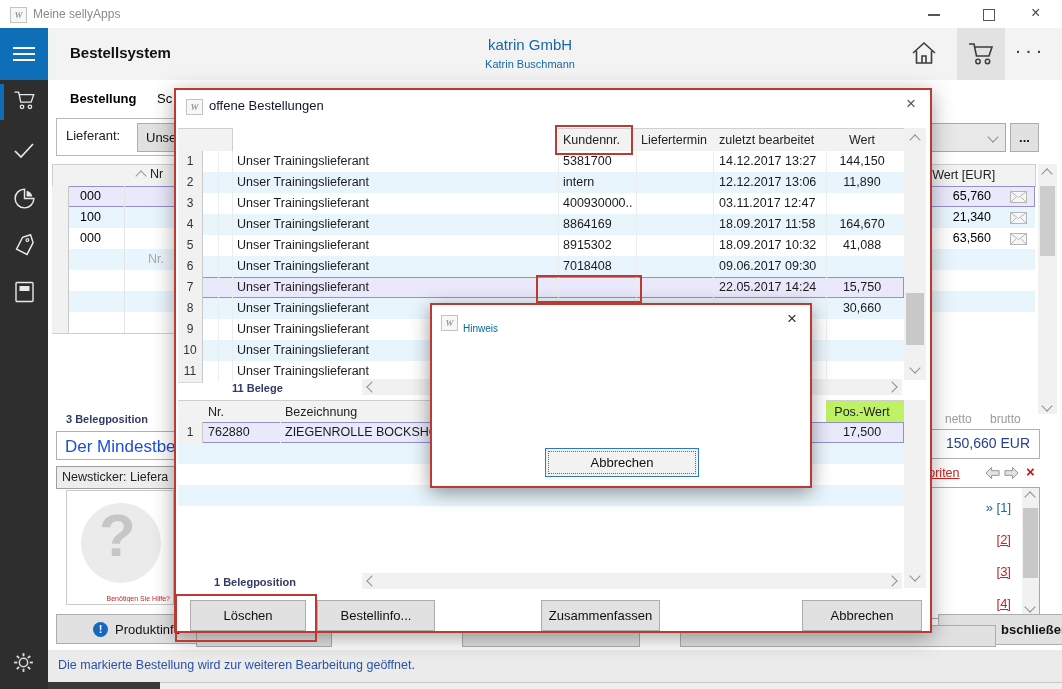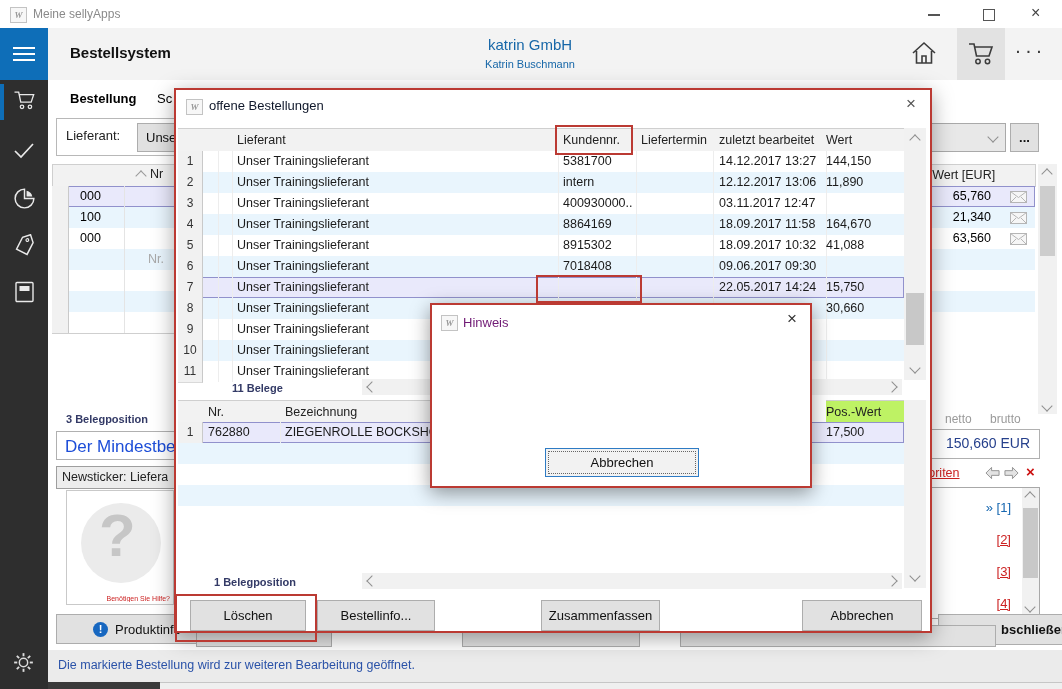--- a/index.html
+++ b/index.html
@@ -32,21 +32,21 @@
   
   .trow{position:absolute;left:2px;width:726px;height:21px;cursor:pointer}
   .c{position:absolute;top:0;height:21px;line-height:21px;font-size:12.5px;color:#1b1b1b;white-space:nowrap;overflow:hidden}
   .c0{left:0;width:24px;background:#f1f1f1;border-right:1px solid #c9c9c9;border-bottom:1px solid #d9d9d9;text-align:center;font-size:12px;color:#333}
   .c1{left:24px;width:16px;border-right:1px solid #ededed}
   .c2{left:40px;width:14px;border-right:1px solid #ededed}
   .cl{left:54px;width:321px;padding-left:5px;border-right:1px solid #ededed}
   .ck{left:380px;width:73px;padding-left:5px;border-right:1px solid #ededed}
   .ct{left:458px;width:77px;border-right:1px solid #ededed}
   .cb{left:536px;width:107px;padding-left:5px;border-right:1px solid #ededed}
-  .cw{left:648px;width:72px;text-align:left;padding-right:6px}
+  .cw{left:648px;width:72px;text-align:center;padding-right:6px}
   .pnr{left:24px;width:72px;padding-left:6px;border-right:1px solid #ededed}
   .pbz{left:102px;width:455px;padding-left:5px;border-right:1px solid #ededed}
   .alt{background:#e9f5fd}
   .sel{background:#e9e9fb;box-shadow:inset 0 0 0 1px #9191cc}
   .th .c,.th2 .c{background:#f2f2f2;border-right:1px solid #cfcfcf;border-top:1px solid #cfcfcf;border-bottom:1px solid #cfcfcf;color:#222}
 
   .annot{position:absolute;border:2px solid #bb3a33;z-index:30;pointer-events:none}
 
   svg{display:block}
 </style>
@@ -269,21 +269,20 @@
 <div class="abs" style="left:174px;top:88px;width:754px;height:541px;background:#fff;border:2px solid #bb3a33;box-shadow:0 5px 20px rgba(0,0,0,.35);z-index:10">
 
   <div class="abs wicon" style="left:10px;top:9px">W</div>
   <div class="abs nw" style="left:33px;top:8px;font-size:13px;color:#0f172a">offene Bestellungen</div>
   <div class="abs" style="right:14px;top:4px;font-size:17px;color:#555">×</div>
 
   <div class="trow th" style="top:38px;height:23px">
     <div class="c c0" style="height:23px;line-height:23px"></div>
     <div class="c c1" style="height:23px"></div>
     <div class="c c2" style="height:23px"></div>
-    <div class="c cl" style="height:23px;line-height:23px">Lieferant</div>
     <div class="c ck" style="height:23px;line-height:23px">Kundennr.</div>
     <div class="c ct" style="height:23px;line-height:23px;padding-left:5px">Liefertermin</div>
     <div class="c cb" style="height:23px;line-height:23px">zuletzt bearbeitet</div>
     <div class="c cw" style="height:23px;line-height:23px">Wert</div>
   </div>
 
   <div class="trow" style="top:61px;background:#fff">
     <div class="c c0">1</div>
       <div class="c c1"></div>
       <div class="c c2"></div>
@@ -447,21 +446,21 @@
   </div>
 
   <div class="abs btn" style="left:14px;top:510px;width:114px;height:29px">Löschen</div>
   <div class="abs btn" style="left:141px;top:510px;width:116px;height:29px">Bestellinfo...</div>
   <div class="abs btn" style="left:365px;top:510px;width:117px;height:29px">Zusammenfassen</div>
   <div class="abs btn" style="left:626px;top:510px;width:118px;height:29px">Abbrechen</div>
 </div>
 
 <div class="abs" style="left:430px;top:303px;width:378px;height:181px;background:#fff;border:2px solid #bb3a33;box-shadow:0 5px 18px rgba(0,0,0,.4);z-index:20">
   <div class="abs wicon" style="left:9px;top:10px">W</div>
-  <div class="abs nw" style="left:31px;top:10px;font-size:13px;color:#701a75">Hinweis</div>
+  <div class="abs nw" style="left:31px;top:18px;font-size:10px;color:#0369a1">Hinweis</div>
   <div class="abs" style="right:13px;top:4px;font-size:17px;color:#333">×</div>
   <div class="abs btn" style="left:113px;top:143px;width:152px;height:27px;border:1px solid #2e7bc4;background:#f2f2f2;outline:1px dotted #666;outline-offset:-4px">Abbrechen</div>
 </div>
 
 <div class="annot" style="left:555px;top:125px;width:74px;height:26px"></div>
 <div class="annot" style="left:536px;top:275px;width:102px;height:24px"></div>
 <div class="annot" style="left:175px;top:594px;width:138px;height:44px;z-index:31"></div>
 
 <div class="abs statusbar">
   <span class="abs nw" style="left:10px;top:8px;font-size:12.5px;color:#2a52a8">Die markierte Bestellung wird zur weiteren Bearbeitung geöffnet.</span>

